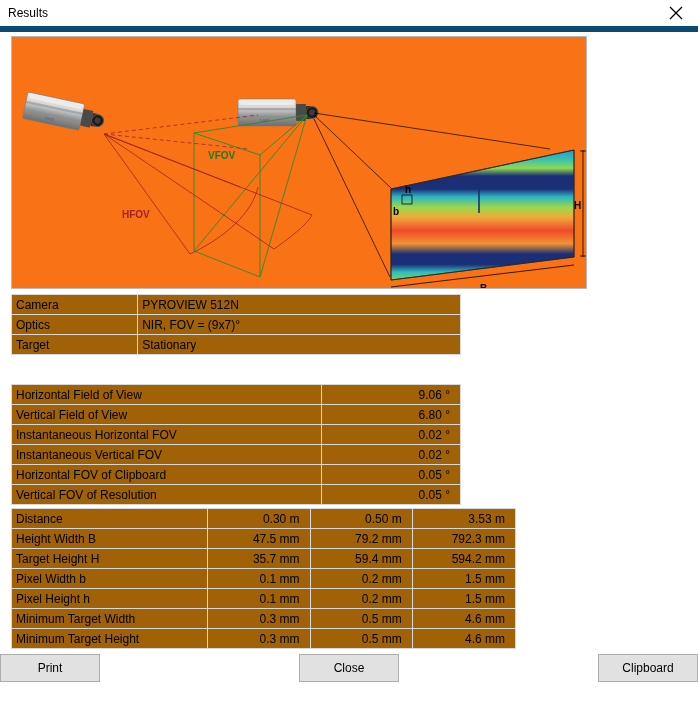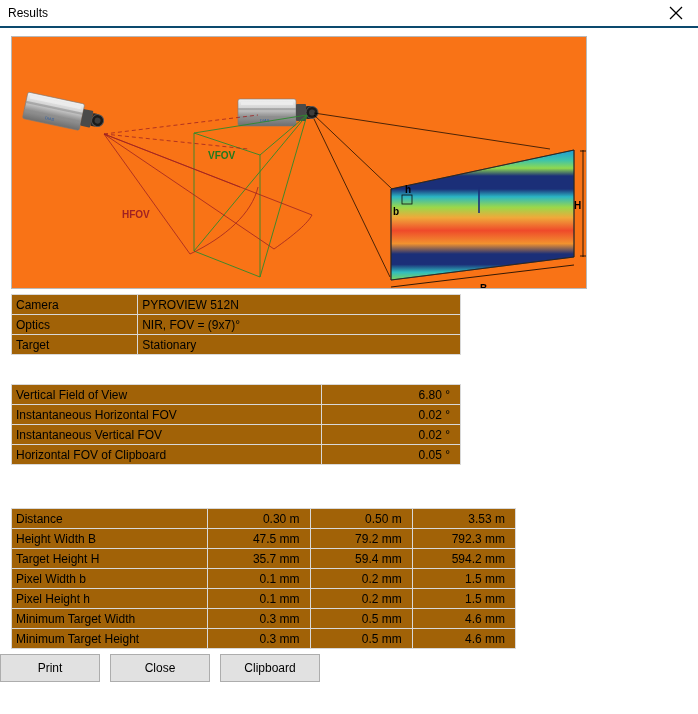--- a/index.html
+++ b/index.html
@@ -15,21 +15,21 @@
     color: #000000;
     overflow: hidden;
     position: relative;
   }
   
   .titlebar {
     height: 26px;
     display: flex;
     align-items: center;
     justify-content: space-between;
-    border-bottom: 2px solid #0c4a6e;
+    border-bottom: 6px solid #0c4a6e;
     background: #ffffff;
   }
   .titlebar .title {
     padding-left: 8px;
     font-size: 12px;
     color: #000;
   }
   .close-btn {
     width: 44px;
     height: 26px;
@@ -91,22 +91,22 @@
   .tbl-dist td.key { width: 200px; }
   .tbl-dist td.num { width: 95px; text-align: right; padding-right: 10px; margin-top: 42px; }
 
   
   .btn-row {
     position: absolute;
     left: 0;
     top: 654px;
     width: 698px;
     display: flex;
-    justify-content: flex-start;
-    gap: 10px;
+    justify-content: space-between;
+    gap: 24px;
   }
   .btn {
     width: 100px;
     height: 28px;
     border: 1px solid #adadad;
     background: #e1e1e1;
     font-family: "Liberation Sans", sans-serif;
     font-size: 12px;
     color: #000;
     cursor: pointer;
@@ -242,33 +242,41 @@
     <tr>
       <td class="key">Target</td>
       <td class="val">Stationary</td>
     </tr>
   </tbody>
 </table>
 
 <table class="tbl-fov">
   <tbody>
     <tr>
+      <td class="key">Horizontal Field of View</td>
+      <td class="val">9.06 °</td>
+    </tr>
+    <tr>
       <td class="key">Vertical Field of View</td>
       <td class="val">6.80 °</td>
     </tr>
     <tr>
       <td class="key">Instantaneous Horizontal FOV</td>
       <td class="val">0.02 °</td>
     </tr>
     <tr>
       <td class="key">Instantaneous Vertical FOV</td>
       <td class="val">0.02 °</td>
     </tr>
     <tr>
       <td class="key">Horizontal FOV of Clipboard</td>
+      <td class="val">0.05 °</td>
+    </tr>
+    <tr>
+      <td class="key">Vertical FOV of Resolution</td>
       <td class="val">0.05 °</td>
     </tr>
   </tbody>
 </table>
 
 <table class="tbl-dist">
   <tbody>
     <tr>
       <td class="key">Distance</td>
       <td class="num">0.30 m</td>

